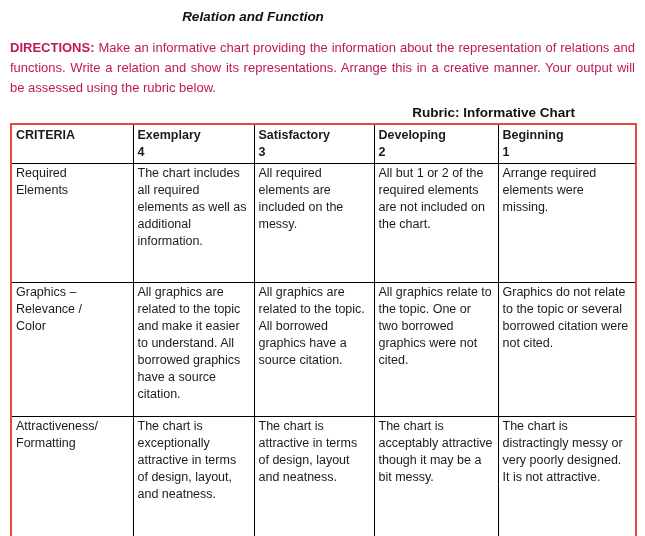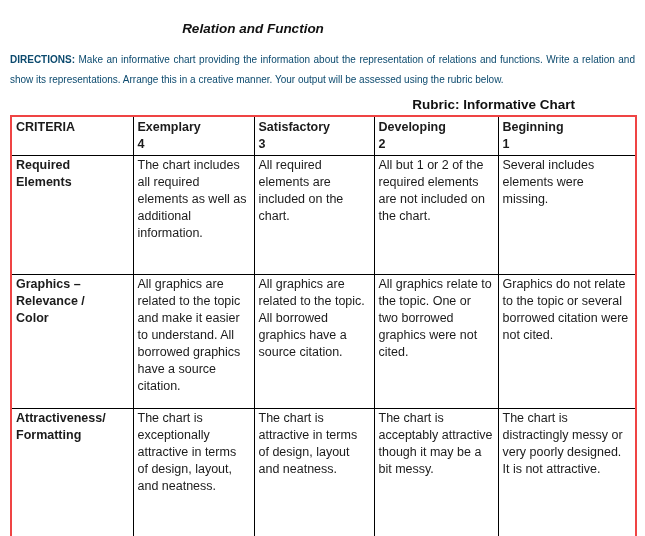--- a/index.html
+++ b/index.html
@@ -9,33 +9,33 @@
   }
   body {
     width: 645px;
     height: 536px;
     font-family: "Liberation Sans", "DejaVu Sans", sans-serif;
     color: #1a1a1a;
     overflow: hidden;
   }
   .doc-title {
     width: 506px;
-    margin: 21px 0 0 0;
+    margin: 9px 0 0 0;
     text-align: center;
     font-size: 13.5px;
     font-weight: bold;
     font-style: italic;
     color: #111;
   }
   .directions {
     margin: 14px 10px 0 10px;
-    font-size: 10px;
+    font-size: 13px;
     line-height: 20px;
     text-align: justify;
-    color: #0c4a6e;
+    color: #be185d;
   }
   .directions .b {
     font-weight: bold;
   }
   .rubric-title {
     width: 575px;
     margin: 7px 0 3px 0;
     text-align: right;
     font-size: 13.5px;
     font-weight: bold;
@@ -59,21 +59,21 @@
   }
   table.rubric th {
     font-weight: bold;
     text-align: left;
     padding-top: 2px;
   }
   table.rubric th.criteria-h {
     text-align: left;
   }
   td.criteria-cell {
-    font-weight: bold;
+    font-weight: normal;
     white-space: pre-line;
   }
   tr.hdr    { height: 31px; }
   tr.row-1  { height: 119px; }
   tr.row-2  { height: 134px; }
   tr.row-3  { height: 137px; }
 </style>
 </head>
 <body>
 
@@ -111,23 +111,23 @@
       <th>
         <div>Beginning</div>
         <div>1</div>
       </th>
     </tr>
 
     <tr class="row-1">
       <td class="criteria-cell">Required
 Elements</td>
       <td>The chart includes all required elements as well as additional information.</td>
-      <td>All required elements are included on the chart.</td>
+      <td>All required elements are included on the messy.</td>
       <td>All but 1 or 2 of the required elements are not included on the chart.</td>
-      <td>Several includes elements were missing.</td>
+      <td>Arrange required elements were missing.</td>
     </tr>
 
     <tr class="row-2">
       <td class="criteria-cell">Graphics –
 Relevance /
 Color</td>
       <td>All graphics are related to the topic and make it easier to understand. All borrowed graphics have a source citation.</td>
       <td>All graphics are related to the topic. All borrowed graphics have a source citation.</td>
       <td>All graphics relate to the topic. One or two borrowed graphics were not cited.</td>
       <td>Graphics do not relate to the topic or several borrowed citation were not cited.</td>

